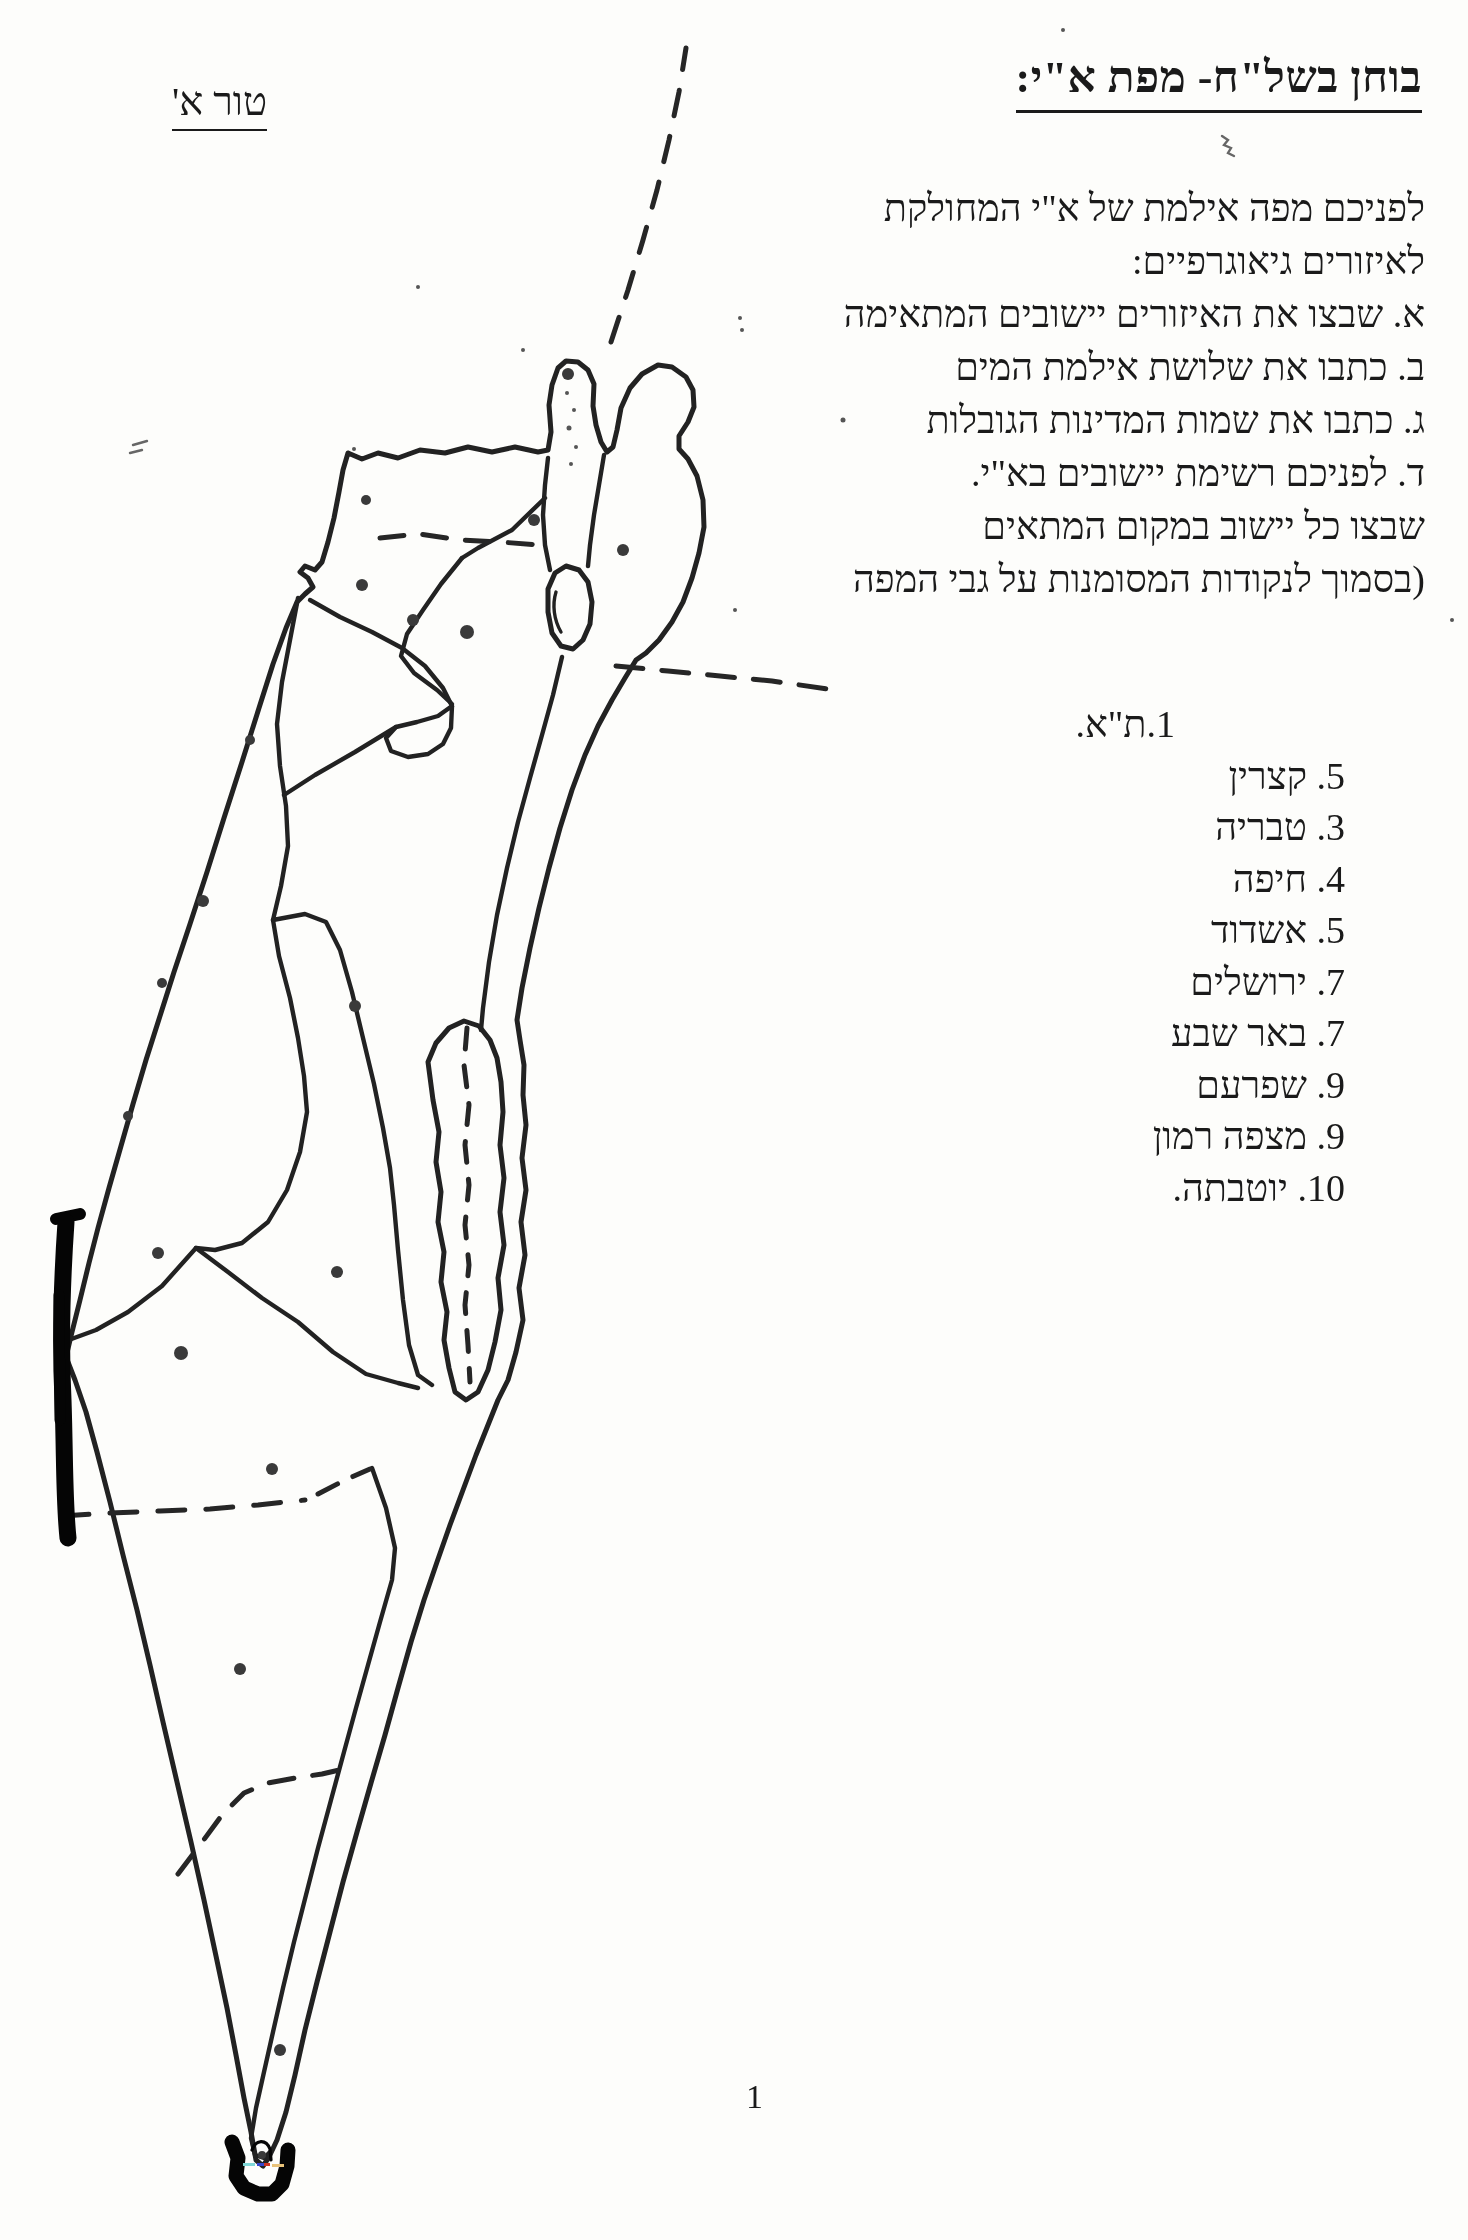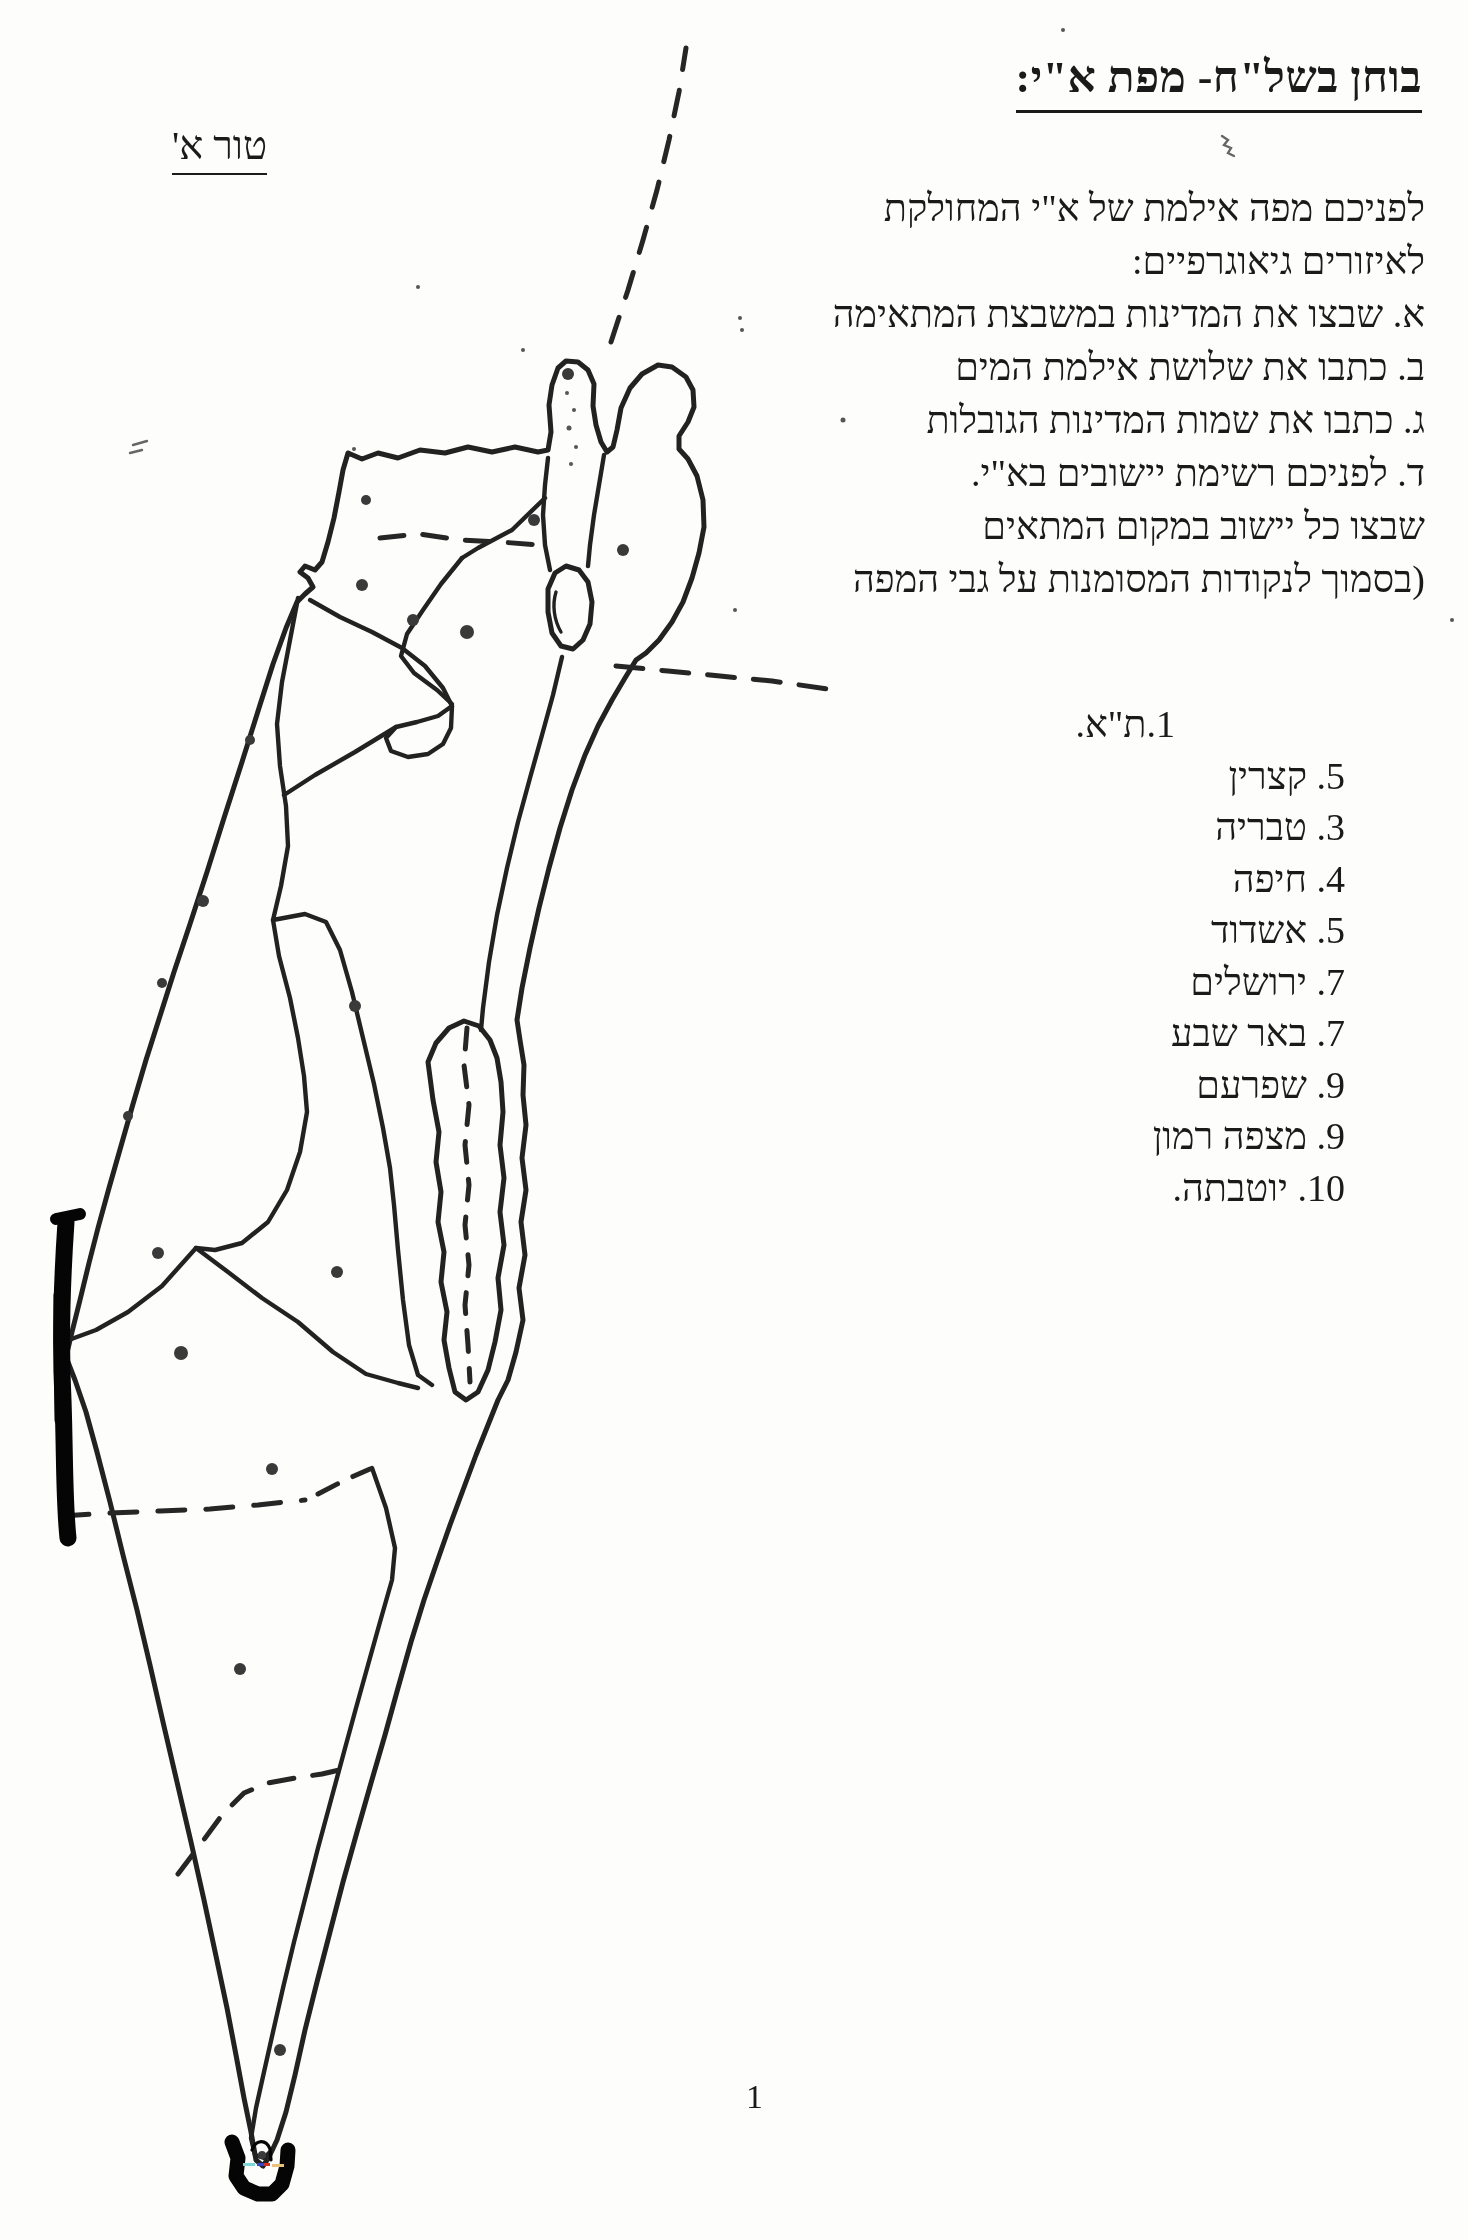--- a/index.html
+++ b/index.html
@@ -26,21 +26,21 @@
   .hdr-title{
     position:absolute;top:52px;right:46px;
     font-size:44px;font-weight:bold;letter-spacing:.5px;
     border-bottom:3px solid #1b1b1b;padding-bottom:7px;
     direction:rtl;white-space:nowrap;
   }
   .col-label{
     position:absolute;top:78px;left:172px;
     font-size:40px;
     border-bottom:2.5px solid #1b1b1b;padding-bottom:4px;
-    direction:rtl;white-space:nowrap;margin-top:44px;
+    direction:rtl;white-space:nowrap;
   }
   .instructions{
     position:absolute;top:182px;right:43px;width:720px;
     direction:rtl;text-align:right;
     font-size:38px;line-height:53px;white-space:nowrap;
   }
   .settlements{
     position:absolute;top:699px;right:123px;
     direction:rtl;text-align:right;
     font-size:38px;line-height:51.5px;white-space:nowrap;
@@ -158,21 +158,21 @@
       <rect x="272" y="2164" width="12" height="3" fill="#e8c27a"></rect>
     </g>
   </svg>
 
   <div class="hdr-title">בוחן בשל"ח- מפת א"י:</div>
   <div class="col-label">טור א'</div>
 
   <div class="instructions" dir="rtl">
     <div class="iline">לפניכם מפה אילמת של א"י המחולקת</div>
     <div class="iline">לאיזורים גיאוגרפיים:</div>
-    <div class="iline">א.  שבצו את המדינות במשבצת המתאימה</div>
+    <div class="iline">א.  שבצו את האיזורים יישובים המתאימה</div>
     <div class="iline">ב.  כתבו את שלושת אילמת המים</div>
     <div class="iline">ג.  כתבו את שמות המדינות הגובלות</div>
     <div class="iline">ד.  לפניכם רשימת יישובים בא"י.</div>
     <div class="iline">שבצו כל יישוב במקום המתאים</div>
     <div class="iline">(בסמוך לנקודות המסומנות על גבי המפה</div>
   </div>
 
   <div class="settlements" dir="rtl">
     <div class="sline first">1.ת"א.</div>
     <div class="sline">5. קצרין</div>

